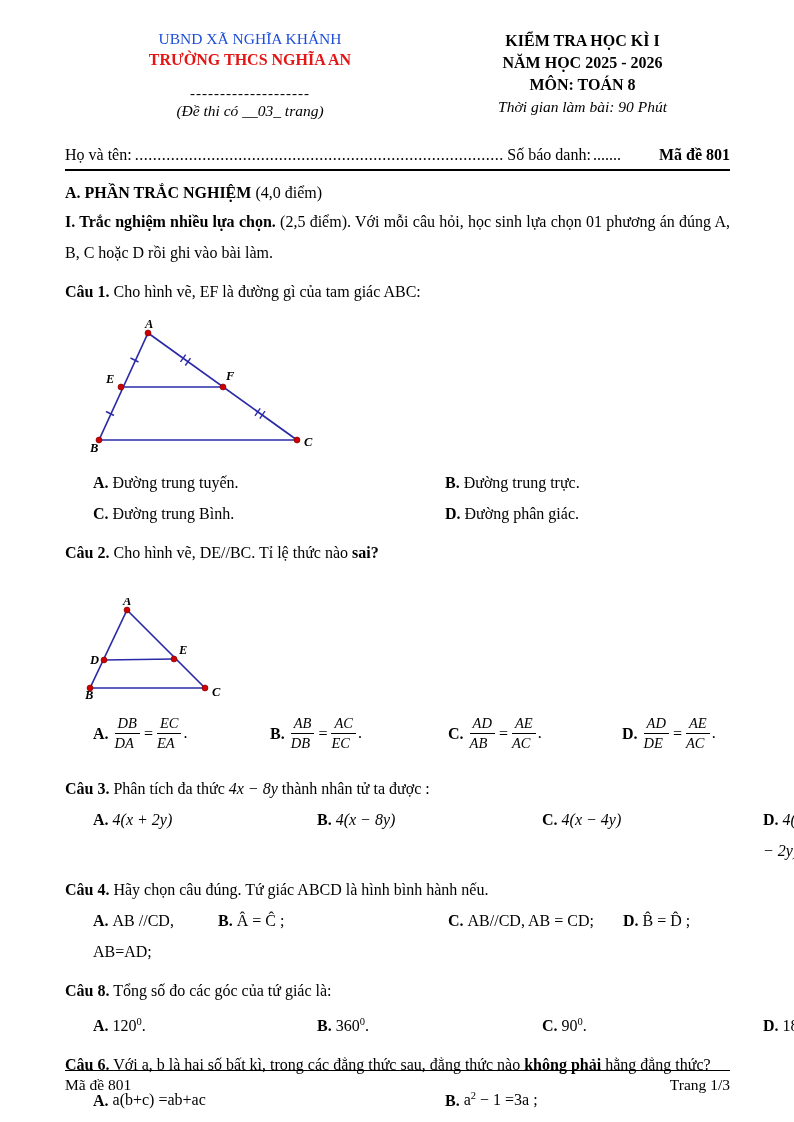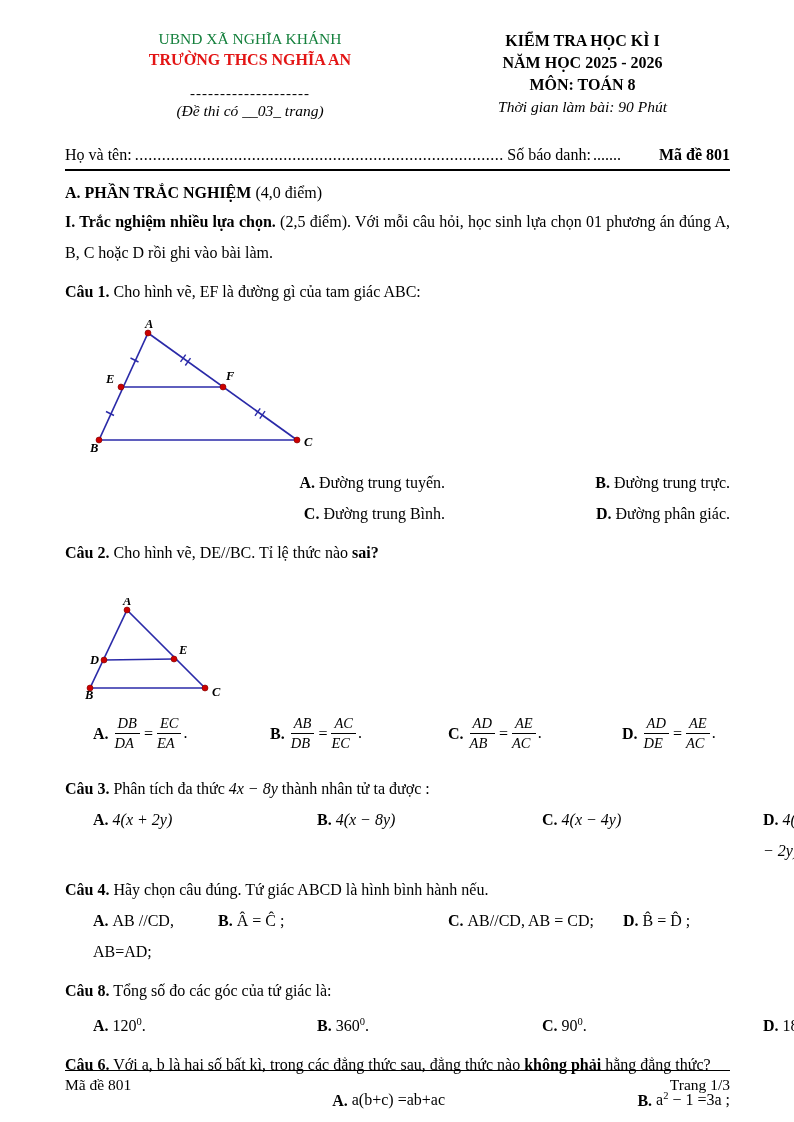--- a/index.html
+++ b/index.html
@@ -10,42 +10,42 @@
     padding:30px 64px 0 65px;
     font-family:"Liberation Serif", serif;
     font-size:16px; color:#000;
     overflow:hidden;
     background:#fff;
   }
   
   .header { display:flex; }
   .header-left { width:370px; text-align:center; }
   .header-right { width:295px; text-align:center; }
-  .red1 { color:#15803d; font-size:15.5px; }
+  .red1 { color:#1d4ed8; font-size:15.5px; }
   .red2 { color:#e31515; font-size:16px; font-weight:bold; margin-top:3px; }
   .dashes { margin-top:16px; letter-spacing:1px; font-size:15px; }
   .pages-note { font-style:italic; font-size:15.5px; }
   .hr-b { font-weight:bold; font-size:16px; line-height:22px; }
   .hr-i { font-style:italic; font-size:15.5px; line-height:22px; }
   
   .info-row { display:flex; align-items:flex-end; margin-top:26px; font-size:16px; }
   .dots { flex:1; overflow:hidden; white-space:nowrap; margin:0 3px; letter-spacing:0.5px; }
   .dots-sbd { flex:none; width:38px; overflow:hidden; white-space:nowrap; margin:0 2px; }
   .info-spacer { width:26px; }
   .code { font-weight:bold; }
   .rule { border-top:2px solid #000; margin-top:5px; }
   
   p { margin:0; }
   .section { margin-top:9px; line-height:26px; }
   .intro { line-height:31px; text-align:justify; }
   .q { margin-top:9px; line-height:30px; }
   .just { text-align:justify; }
   
   .opts { margin-left:28px; display:grid; line-height:31px; }
-  .opts2 { grid-template-columns:352px auto;text-align:right; }
+  .opts2 { grid-template-columns:352px auto; }
   .opts4 { grid-template-columns:177px 178px 174px auto;gap:47px; }
   .optsq4 { grid-template-columns:125px 230px 175px auto; }
   .opts-q2 { grid-template-columns:177px 178px 174px auto; margin-top:8px; align-items:center; height:50px; }
   .opt b { margin-right:4px; }
   .math { font-style:italic; font-family:"Liberation Serif", serif; }
   sup { font-size:10.5px; }
   
   .frac { display:inline-block; vertical-align:middle; 
           font-style:italic; font-size:14.5px; line-height:1.12; margin:0 2px;
           position:relative; top:-2px; }

